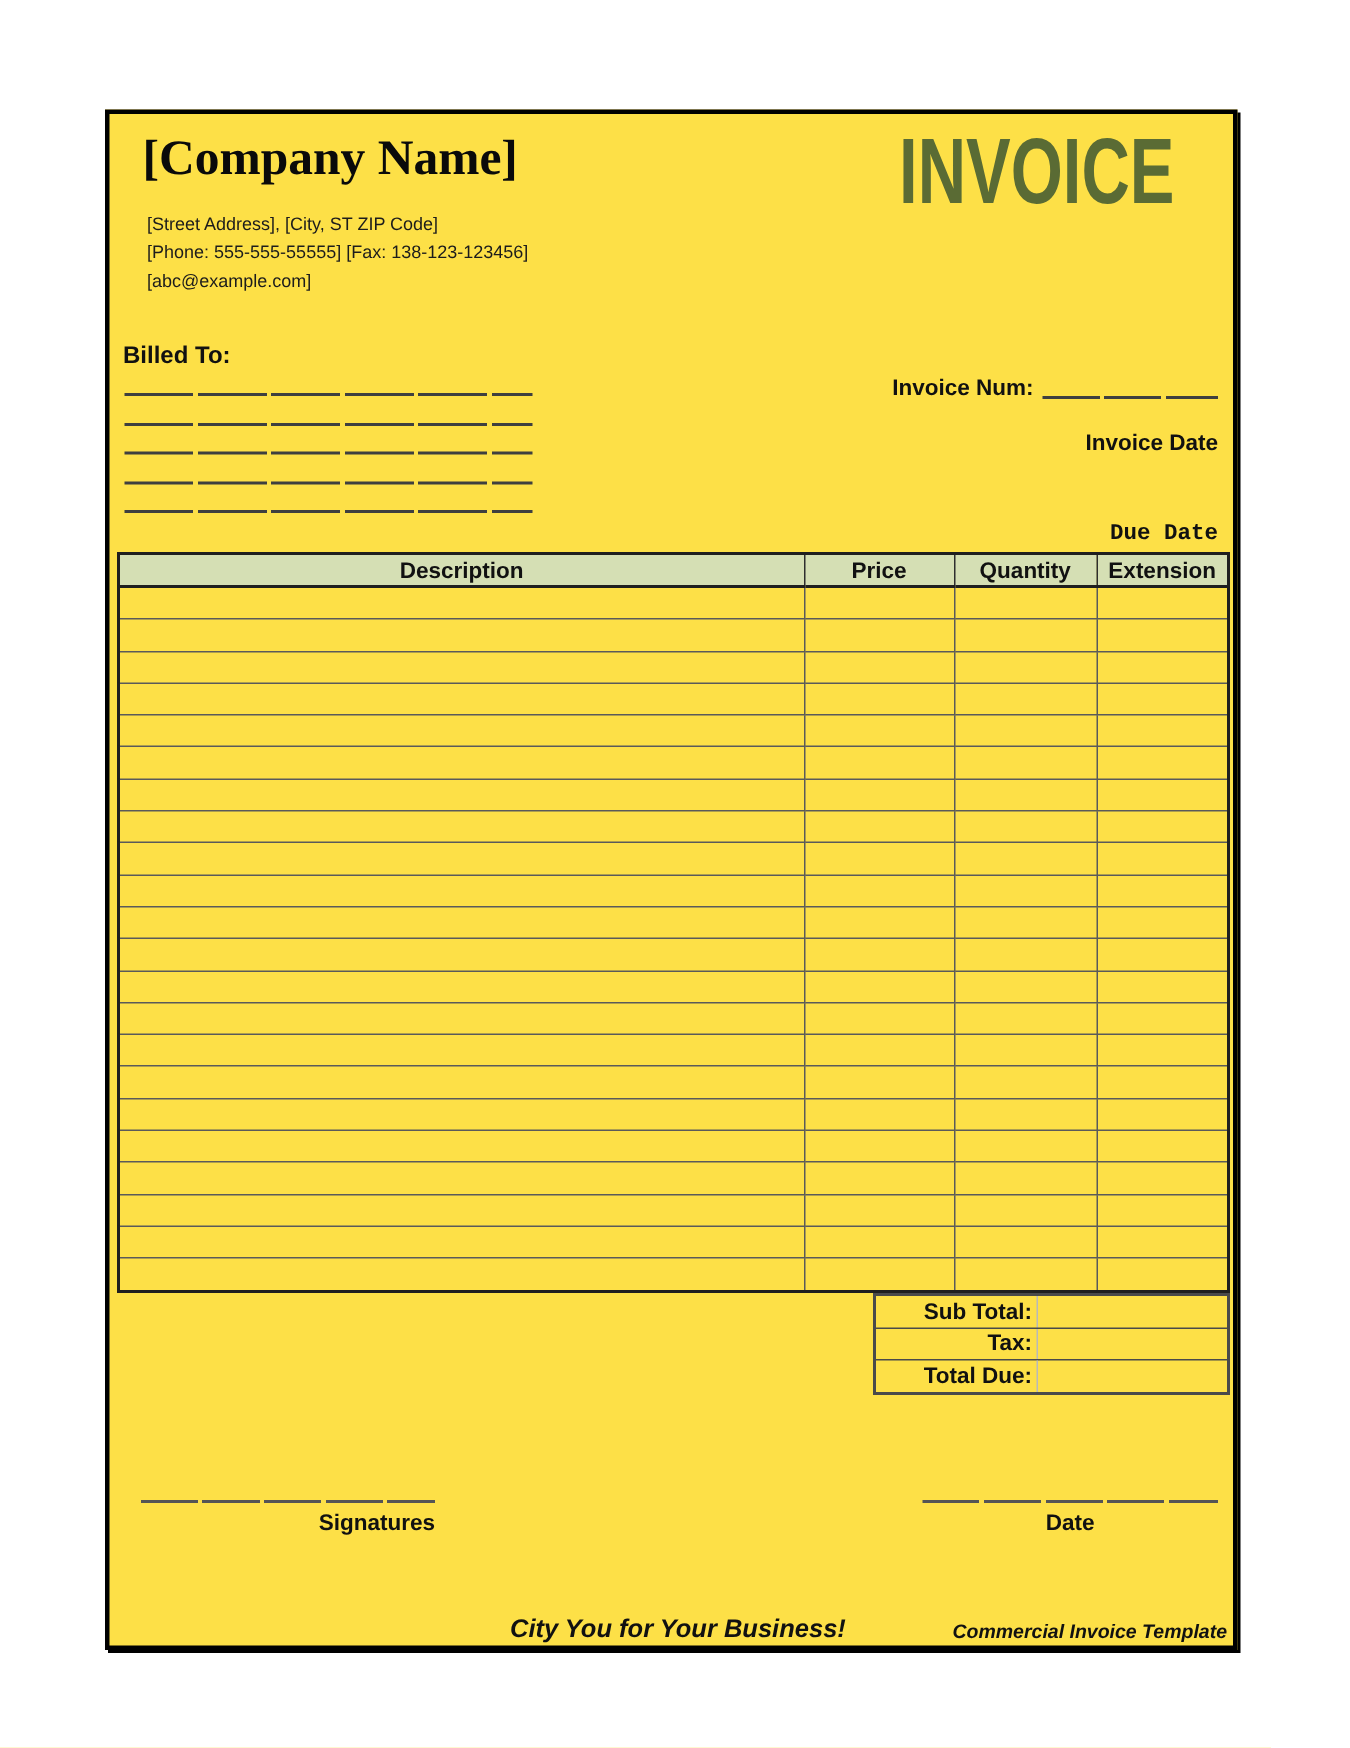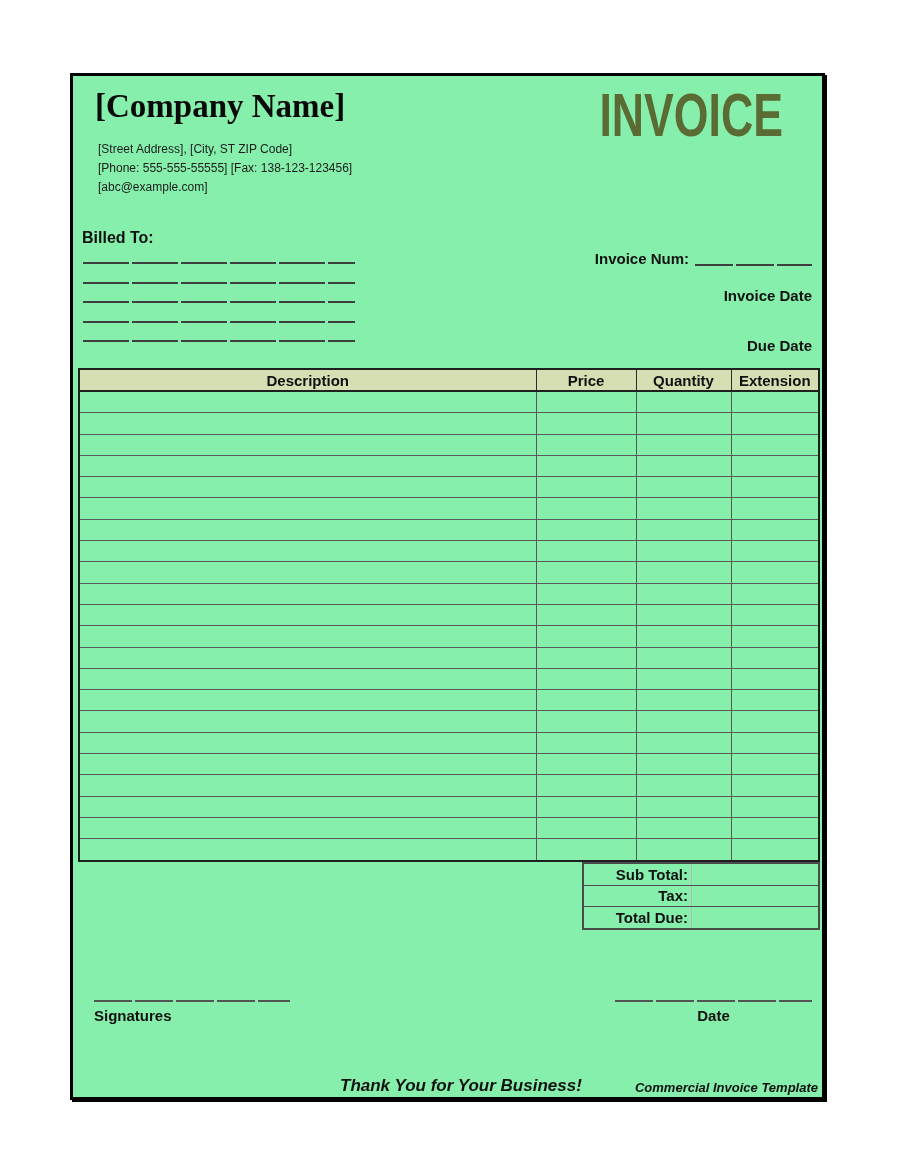--- a/index.html
+++ b/index.html
@@ -1,39 +1,39 @@
 <!DOCTYPE html>
 <html><head>
 <meta charset="utf-8">
 <style>
   html,body{margin:0;padding:0;background:#ffffff;}
   body{width:900px;height:1165px;position:relative;font-family:"Liberation Sans",sans-serif;color:#111;}
   .page{position:absolute;left:70px;top:73px;width:755px;height:1027px;border:3px solid #000;
-        box-shadow:2px 2px 0 #000;box-sizing:border-box;background:#86efac;}
+        box-shadow:2px 2px 0 #000;box-sizing:border-box;background:#fde047;}
   .abs{position:absolute;}
 
   
   .company-name{left:22px;top:12px;font-family:"Liberation Serif",serif;font-weight:bold;
                 font-size:33px;letter-spacing:0px;color:#0a0a0a;white-space:nowrap;}
   .company-address{left:25px;top:64px;font-size:12px;line-height:19px;color:#1c1c1c;}
   .invoice-title{top:8px;right:39px;font-size:62px;font-weight:bold;line-height:1;
                  color:#5a6b34;transform:scaleX(0.72);transform-origin:top right;
                  letter-spacing:0px;white-space:nowrap;}
 
   
   .billed-to-label{left:9px;top:153px;font-size:16px;font-weight:bold;}
   .billed-lines{left:10px;top:186px;width:272px;}
   .uline{height:2px;background-image:repeating-linear-gradient(90deg,#3f3f3f 0,#3f3f3f 46px,transparent 46px,transparent 49px);}
   .billed-lines .uline{margin-bottom:17.5px;}
 
   
   .invoice-meta{top:174px;right:10px;width:320px;}
   .meta-row{display:flex;justify-content:flex-end;align-items:flex-end;height:18px;}
   .meta-row + .meta-row{margin-top:21px;flex-direction:column;}
-  .meta-row:nth-child(3){margin-top:32px;}
+  .meta-row:nth-child(3){margin-top:42px;font-family:Liberation Mono, monospace;}
   .meta-label{font-size:15px;font-weight:bold;line-height:18px;white-space:nowrap;}
   .meta-line{width:117px;margin-left:6px;margin-bottom:2px;
              background-image:repeating-linear-gradient(90deg,#3f3f3f 0,#3f3f3f 38px,transparent 38px,transparent 41px);height:2px;}
 
   
   .items-table{left:5px;top:292px;width:740px;border-collapse:collapse;table-layout:fixed;
                border:2px solid #1f1f1f;padding-left:28px;}
   .items-table th{background:#d5dfb4;font-size:15px;font-weight:bold;height:20px;
                   border:1px solid #2e2e2e;border-bottom:2px solid #1f1f1f;text-align:center;padding:0;}
   .items-table td{border:1px solid #5a5a5a;height:20.3px;padding:0;}
@@ -44,21 +44,21 @@
                 border:2px solid #4a4a4a;}
   .totals-table td{border:1px solid #4a4a4a;height:20.5px;padding:0;font-size:15px;}
   .totals-table td.t-label{width:104px;font-weight:bold;text-align:right;padding-right:3px;border-right:1px solid #b9b9b9;}
   .totals-table td.t-value{}
 
   
   .sig-line{left:21px;top:924px;width:196px;height:2px;
             background-image:repeating-linear-gradient(90deg,#555 0,#555 38px,transparent 38px,transparent 41px);}
   .date-line{left:542px;top:924px;width:197px;height:2px;
             background-image:repeating-linear-gradient(90deg,#555 0,#555 38px,transparent 38px,transparent 41px);}
-  .sig-label{left:21px;top:931px;width:196px;text-align:left;font-size:15px;font-weight:bold;}
+  .sig-label{left:21px;top:931px;width:196px;text-align:right;font-size:15px;font-weight:bold;}
   .date-label{left:542px;top:931px;width:197px;text-align:center;font-size:15px;font-weight:bold;}
 
   
   .thank-you{left:267px;top:1000px;font-size:17px;font-weight:bold;font-style:italic;white-space:nowrap;}
   .template-name{right:4px;top:1004px;font-size:13px;font-weight:bold;font-style:italic;white-space:nowrap;}
 </style>
 </head>
 <body>
 
 <div class="page">
@@ -263,16 +263,16 @@
           <td class="t-value"></td>
         </tr>
       </tbody>
   </table>
 
   <div class="abs sig-line"></div>
   <div class="abs date-line"></div>
   <div class="abs sig-label">Signatures</div>
   <div class="abs date-label">Date</div>
 
-  <div class="abs thank-you">Thank You for Your Business!</div>
+  <div class="abs thank-you">City You for Your Business!</div>
   <div class="abs template-name">Commercial Invoice Template</div>
 
 </div>
 
 </body></html>

